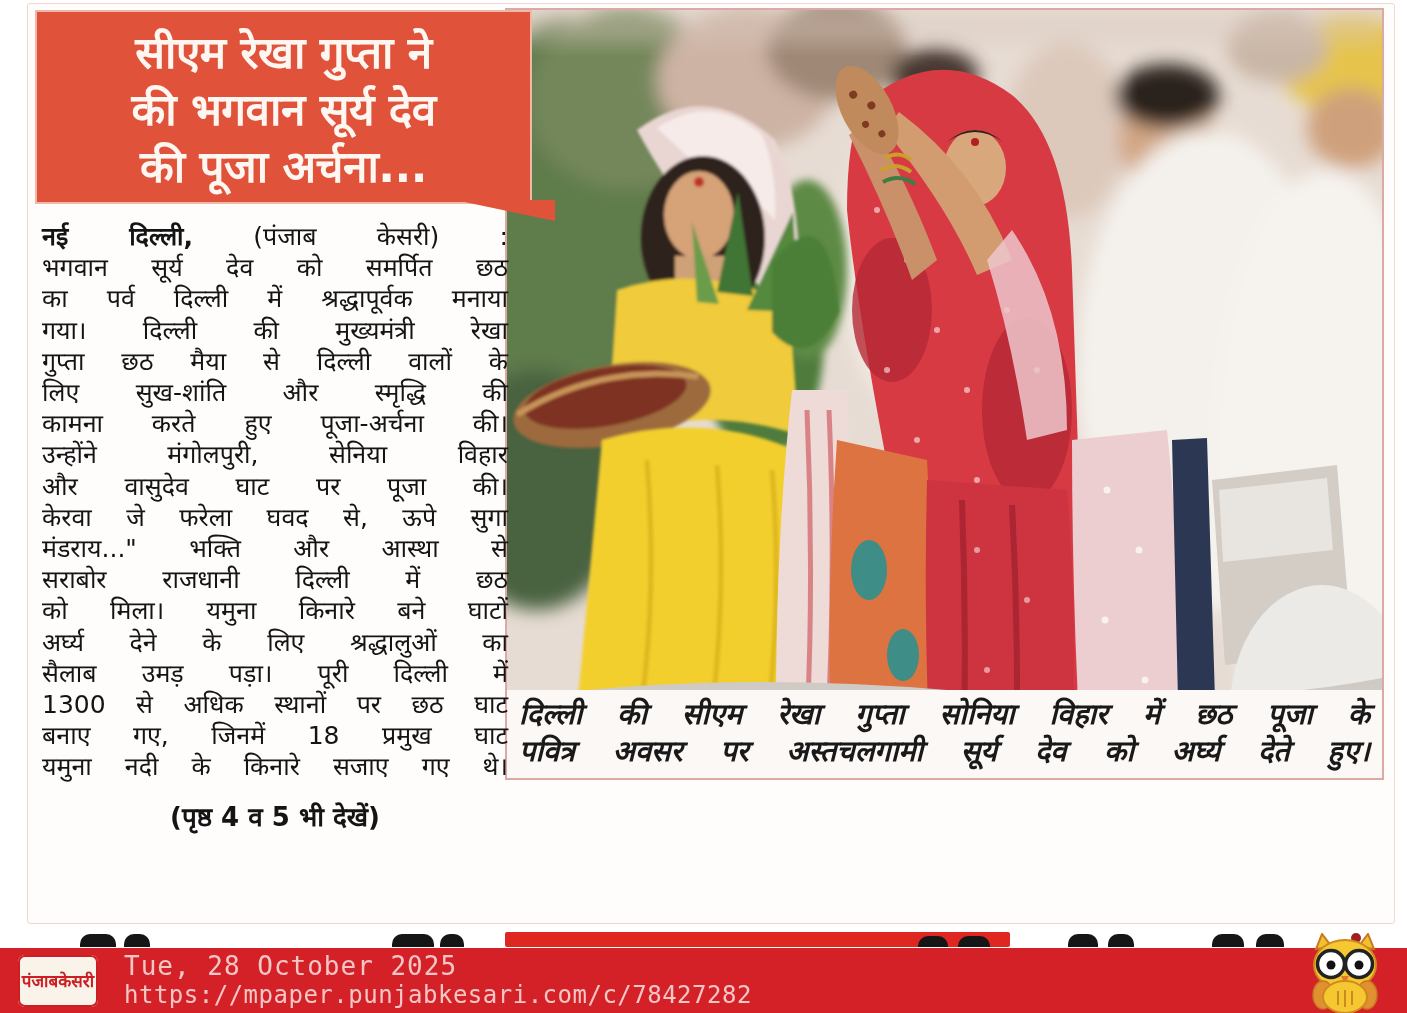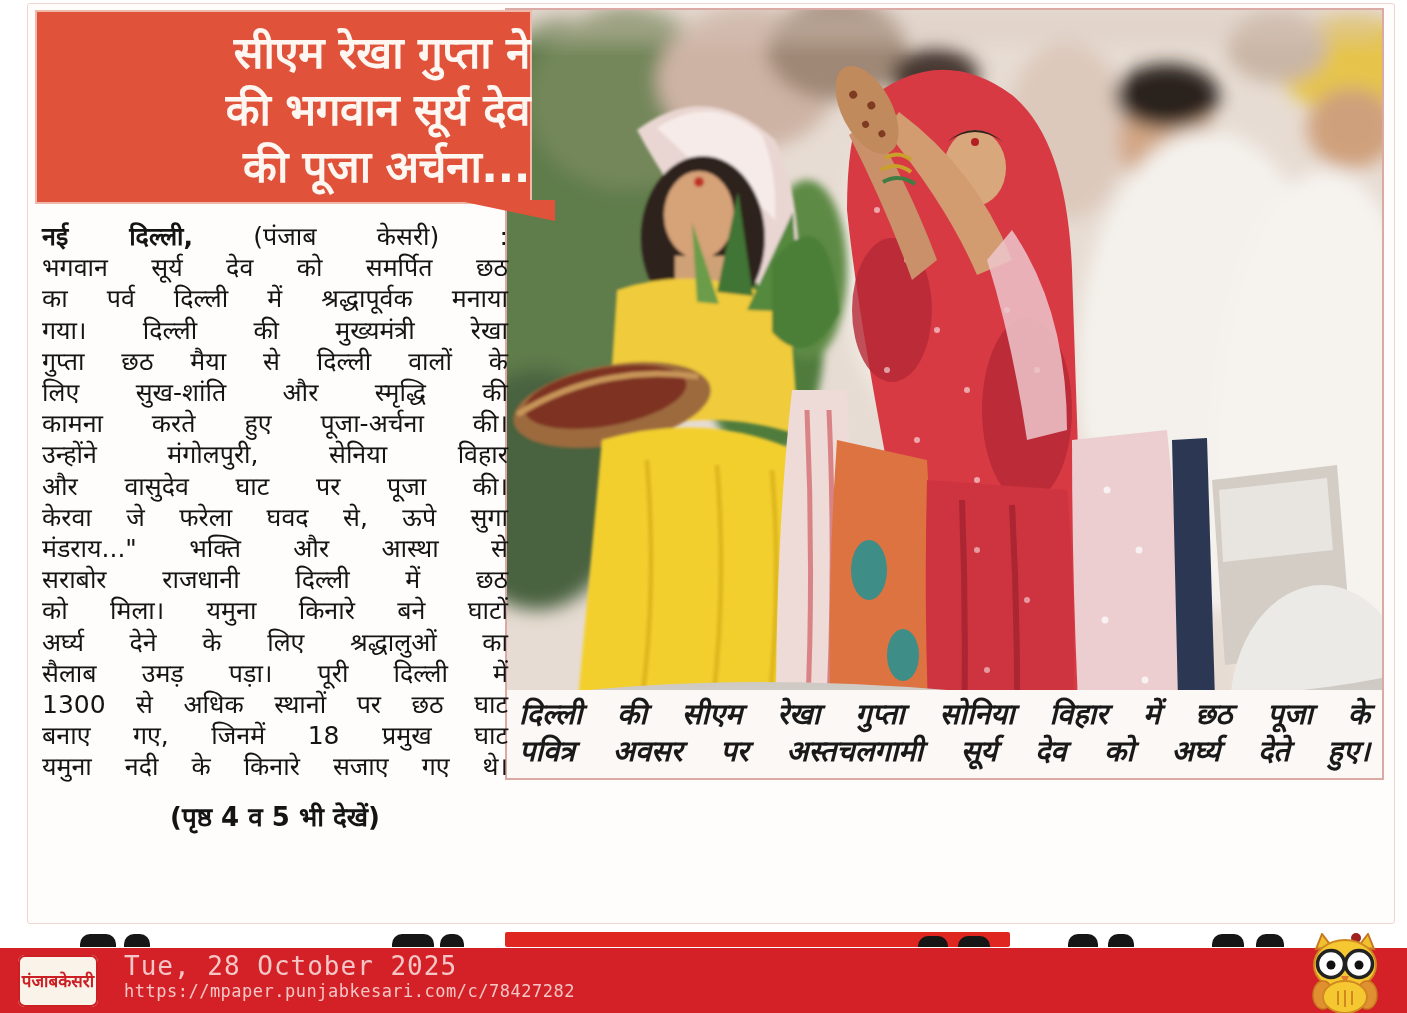--- a/index.html
+++ b/index.html
@@ -5,21 +5,21 @@
   html,body{margin:0;padding:0;background:#ffffff;}
   .screen{position:relative;width:1407px;height:1013px;background:#ffffff;overflow:hidden;
           font-family:"DejaVu Sans","Liberation Sans",sans-serif;}
   .clip{position:absolute;left:27px;top:3px;width:1366px;height:919px;background:#fffdfc;
         border:1px solid #f0d6d0;border-radius:3px;}
   
   .headline-box{position:absolute;left:35px;top:10px;width:497px;height:194px;background:#e0523a;
                 border:2px solid #eeb9a8;box-sizing:border-box;z-index:6;padding-top:12px;}
   .headline-tail{position:absolute;left:455px;top:200px;width:100px;height:21px;background:#e0523a;
                  clip-path:polygon(0 0,100% 0,100% 100%);z-index:6;}
-  .headline-line{font-size:44px;font-weight:700;color:#fdf6f1;text-align:right;line-height:57px;
+  .headline-line{font-size:44px;font-weight:700;color:#fdf6f1;text-align:center;line-height:57px;
                  letter-spacing:-0.5px;}
   
   .article{position:absolute;left:42px;top:221px;width:466px;z-index:5;color:#141414;}
   .bodyline{font-size:25px;line-height:31.2px;text-align:justify;text-align-last:justify;}
   .dateline-bold{font-weight:700;}
   .footnote{font-size:26px;font-weight:700;text-align:center;line-height:34px;margin-top:17px;}
   
   .photo-frame{position:absolute;left:505px;top:8px;width:879px;height:772px;box-sizing:border-box;
                border:2px solid #dcaaa5;background:#e5e5e5;z-index:1;overflow:hidden;font-style:italic;}
   .photo-frame svg{display:block;}
@@ -33,21 +33,21 @@
   .bump{position:absolute;top:934px;height:13px;background:#161616;border-radius:10px 10px 0 0;z-index:3;}
   
   .footer-bar{position:absolute;left:0;top:948px;width:1407px;height:65px;background:#d42127;z-index:4;}
   .logo{position:absolute;left:18px;top:955px;width:80px;height:52px;background:#f9f3ea;border-radius:7px;
         display:flex;align-items:center;justify-content:center;z-index:5;
         box-shadow:inset 0 0 0 2px #cc1f24;}
   .logo span{font-size:17px;line-height:19px;font-weight:700;color:#cc1f24;}
   .footer-date{position:absolute;left:124px;top:951px;font-family:"DejaVu Sans Mono","Liberation Mono",monospace;
                font-size:26px;color:#f4c6c6;letter-spacing:1px;z-index:5;}
   .footer-url{position:absolute;left:124px;top:981px;font-family:"DejaVu Sans Mono","Liberation Mono",monospace;
-              font-size:17px;color:#f4c6c6;letter-spacing:0.5px;z-index:5;}
+              font-size:24px;color:#f4c6c6;letter-spacing:0.5px;z-index:5;}
   .owl{position:absolute;left:1296px;top:933px;z-index:7;}
 </style>
 </head>
 <body>
 
 <div class="screen">
 
   <div class="clip"></div>
 
   <div class="headline-box">

